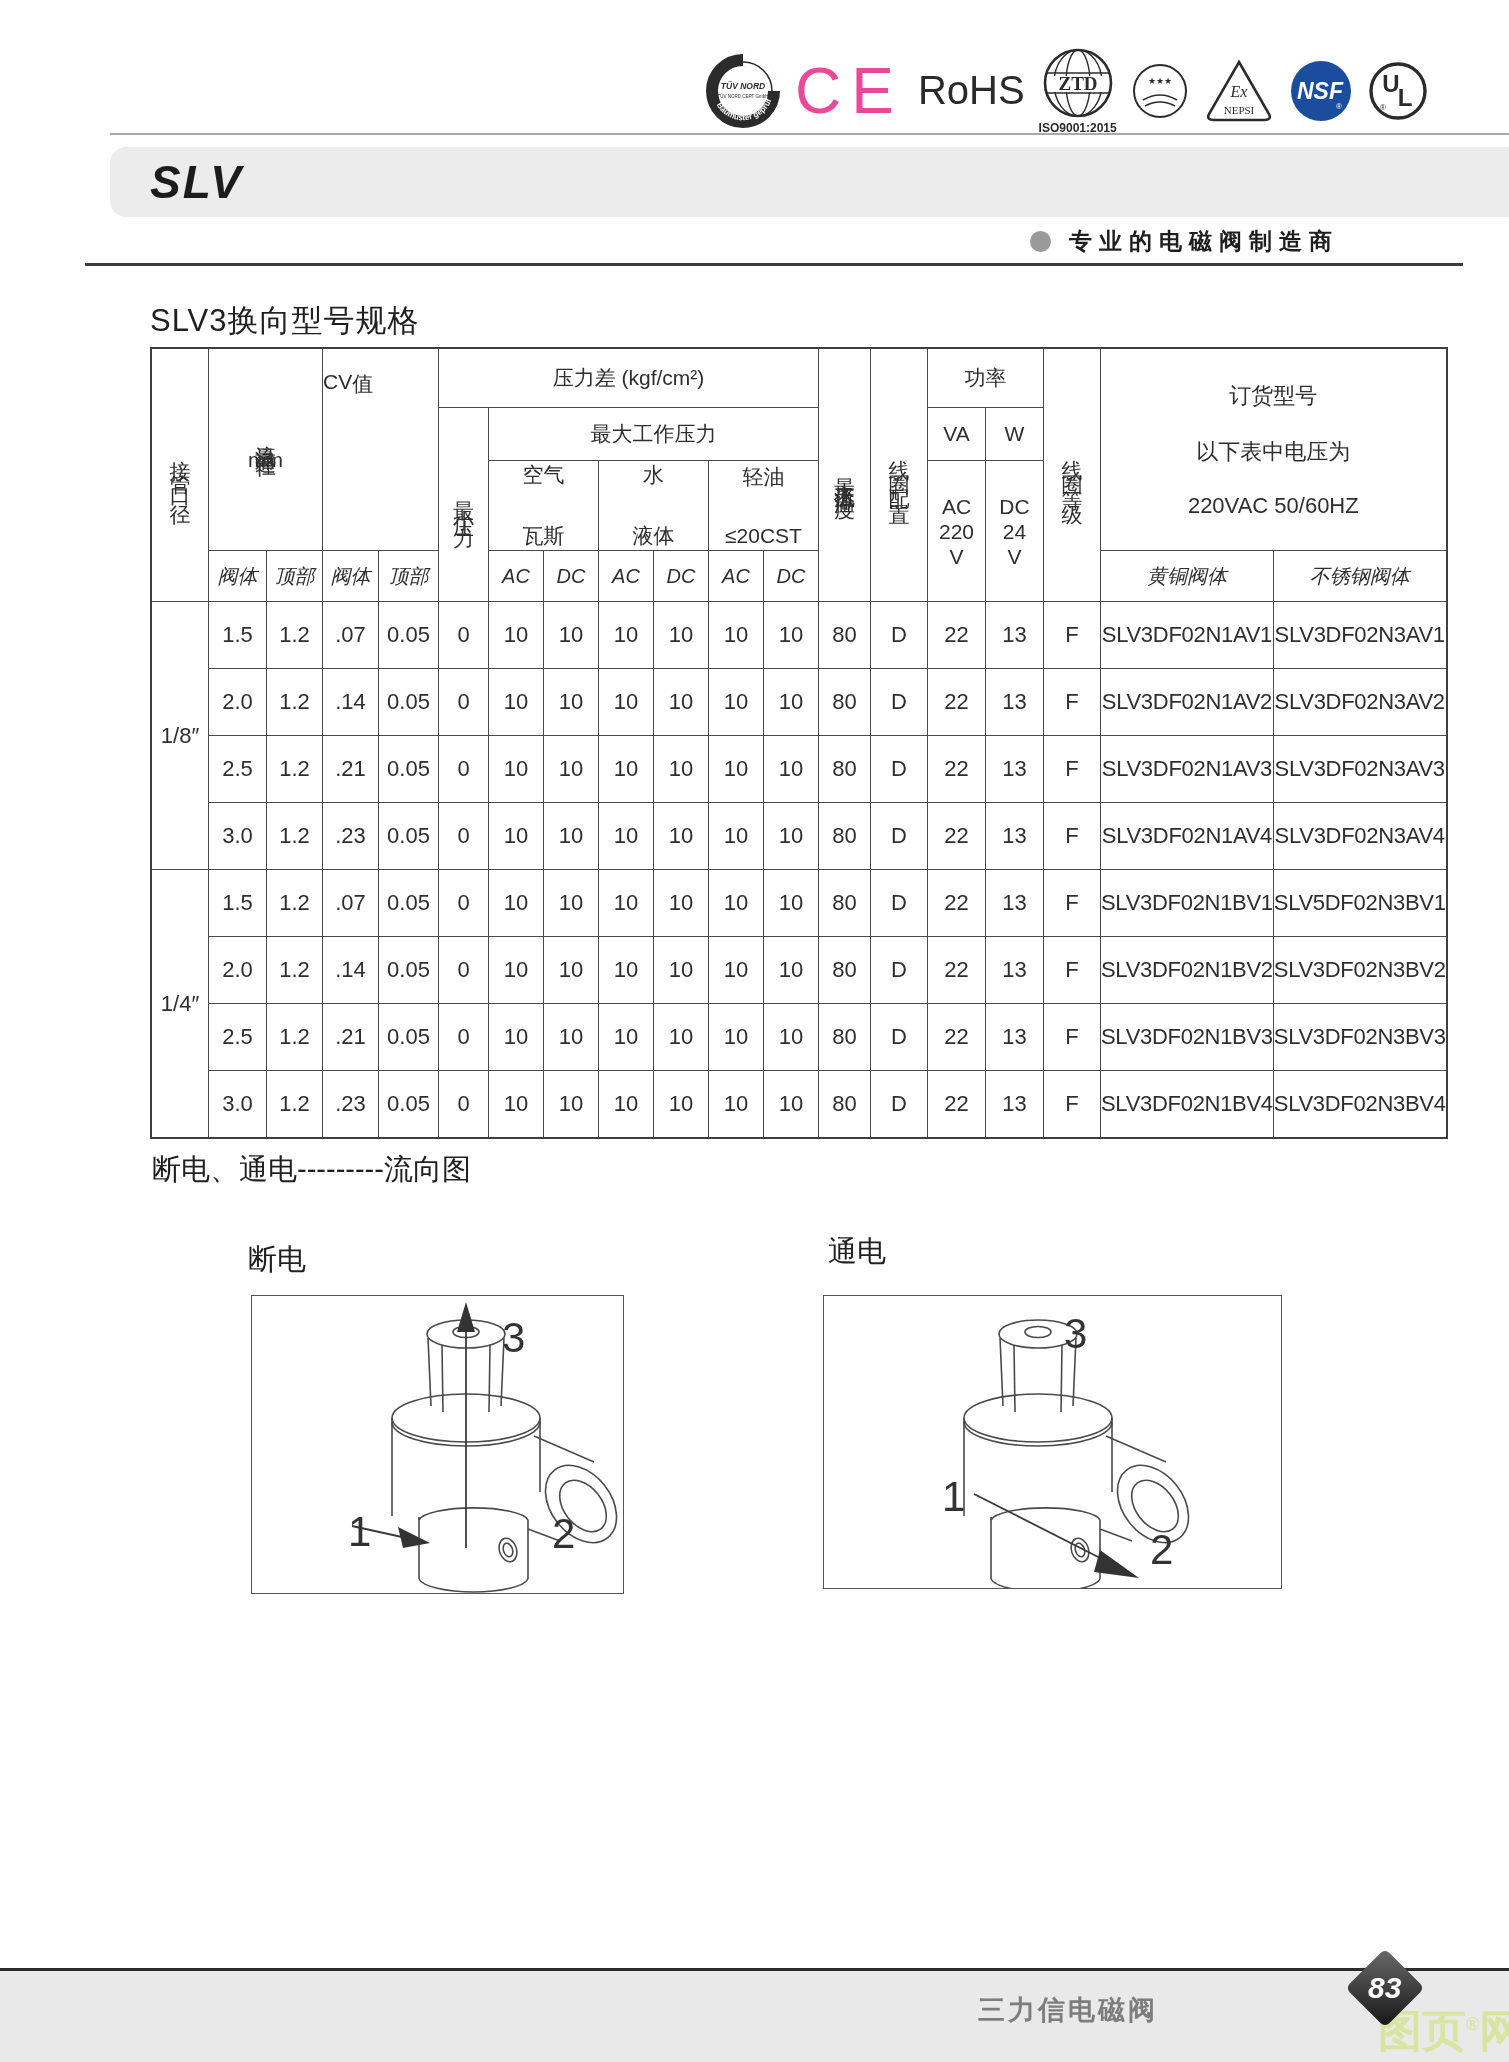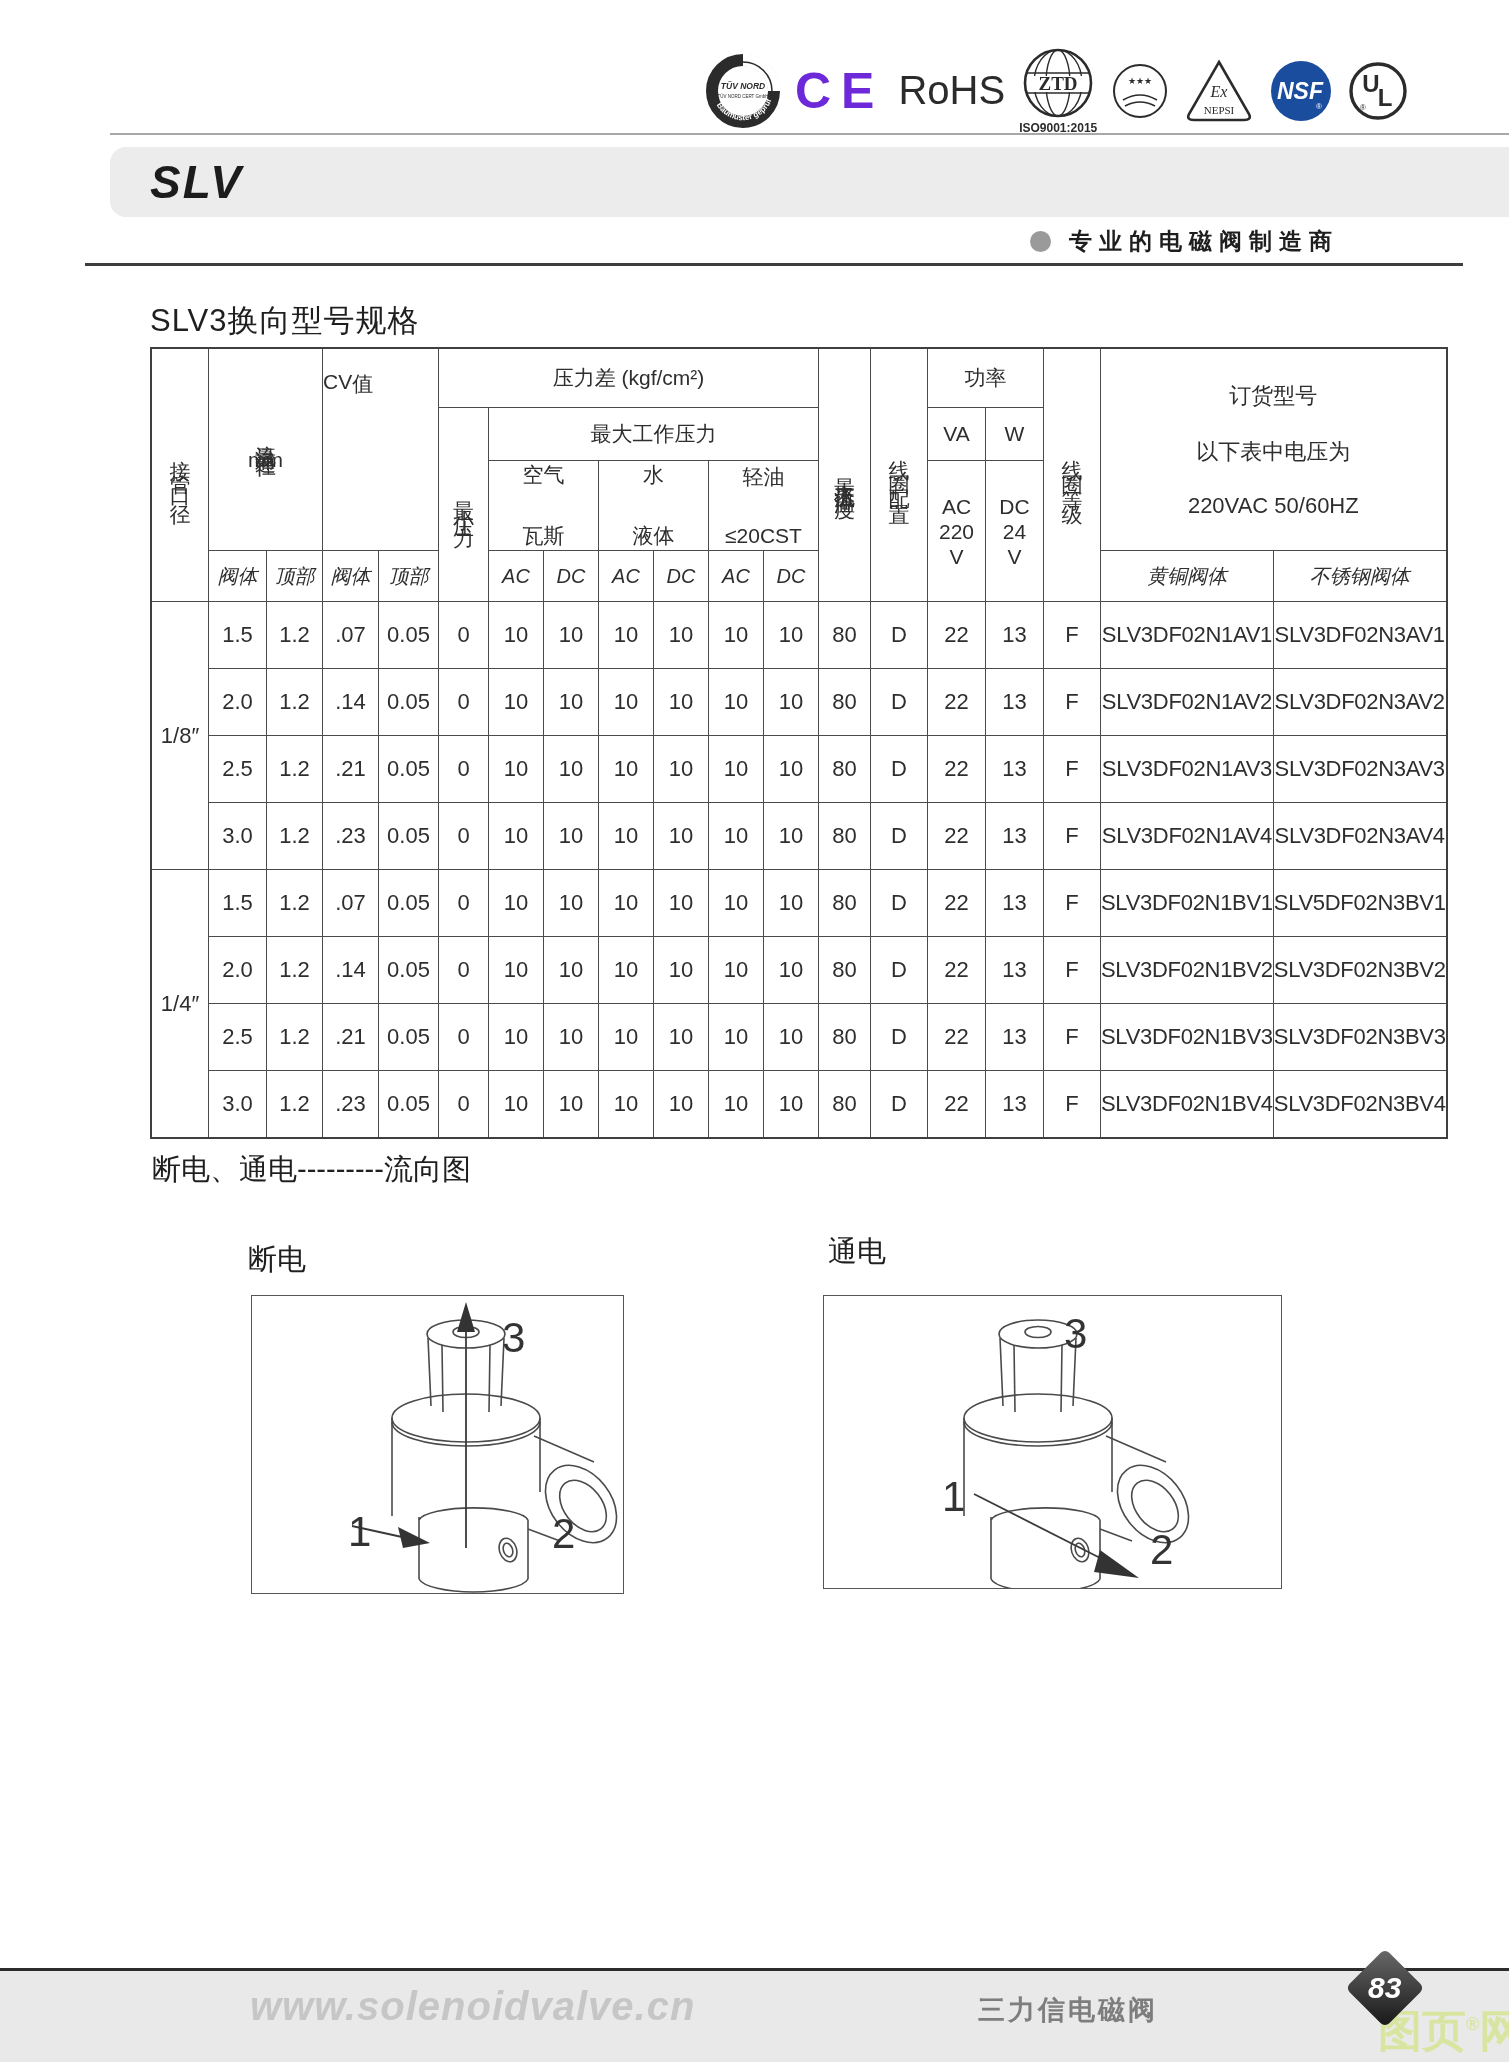--- a/index.html
+++ b/index.html
@@ -2,21 +2,21 @@
 <html><head>
 <meta charset="utf-8">
 <style>
   html,body{margin:0;padding:0;background:#fff;}
   .page{position:relative;width:1509px;height:2062px;background:#ffffff;overflow:hidden;
         font-family:"Liberation Sans", sans-serif;color:#2e2e2e;}
 
   
   .logo-row{position:absolute;left:705px;top:46px;display:flex;align-items:center;gap:14px;}
   .logo-item{display:flex;flex-direction:column;align-items:center;}
-  .ce-text{font-size:50px;font-weight:700;letter-spacing:10px;color:#6d28d9;}
+  .ce-text{font-size:64px;font-weight:400;letter-spacing:10px;color:#ec4899;}
   .rohs-text{font-size:40px;font-weight:500;color:#2b2b2b;}
   .iso-text{font-size:12px;font-weight:700;color:#2b2b2b;margin-top:1px;}
 
   
   .title-topline{position:absolute;left:110px;top:133px;width:1399px;height:2px;background:#a8a8a8;}
   .title-band{position:absolute;left:110px;top:147px;width:1399px;height:70px;background:#ececec;
               border-radius:16px 0 0 16px;display:flex;align-items:center;padding-left:40px;box-sizing:border-box;}
   .title-band .slv{font-size:46px;font-weight:800;font-style:italic;color:#1c1c1c;letter-spacing:2px;}
   .title-band .rest{font-size:41px;font-weight:700;color:#1c1c1c;margin-left:10px;letter-spacing:1px;}
 
@@ -475,20 +475,19 @@
       <line x1="150" y1="198" x2="288" y2="268" stroke="#3a3a3a" stroke-width="1.8"></line>
       <polygon points="315,282 276,254 270,276" fill="#333"></polygon>
       <text x="240" y="52" font-size="42" fill="#333">3</text>
       <text x="118" y="215" font-size="42" fill="#333">1</text>
       <text x="326" y="268" font-size="42" fill="#333">2</text>
     </svg>
   </div>
 
   <div class="footer-rule"></div>
   <div class="footer-bar"></div>
-  <div class="footer-url">www.solenoidvalve.cn</div>
   <div class="footer-company">三力信电磁阀</div>
   <div class="watermark"><span>图页</span><sup>®</sup><span>网</span></div>
   <div class="page-diamond">
       <span>83</span>
     </div>
 
 </div>
 
 </body></html>

